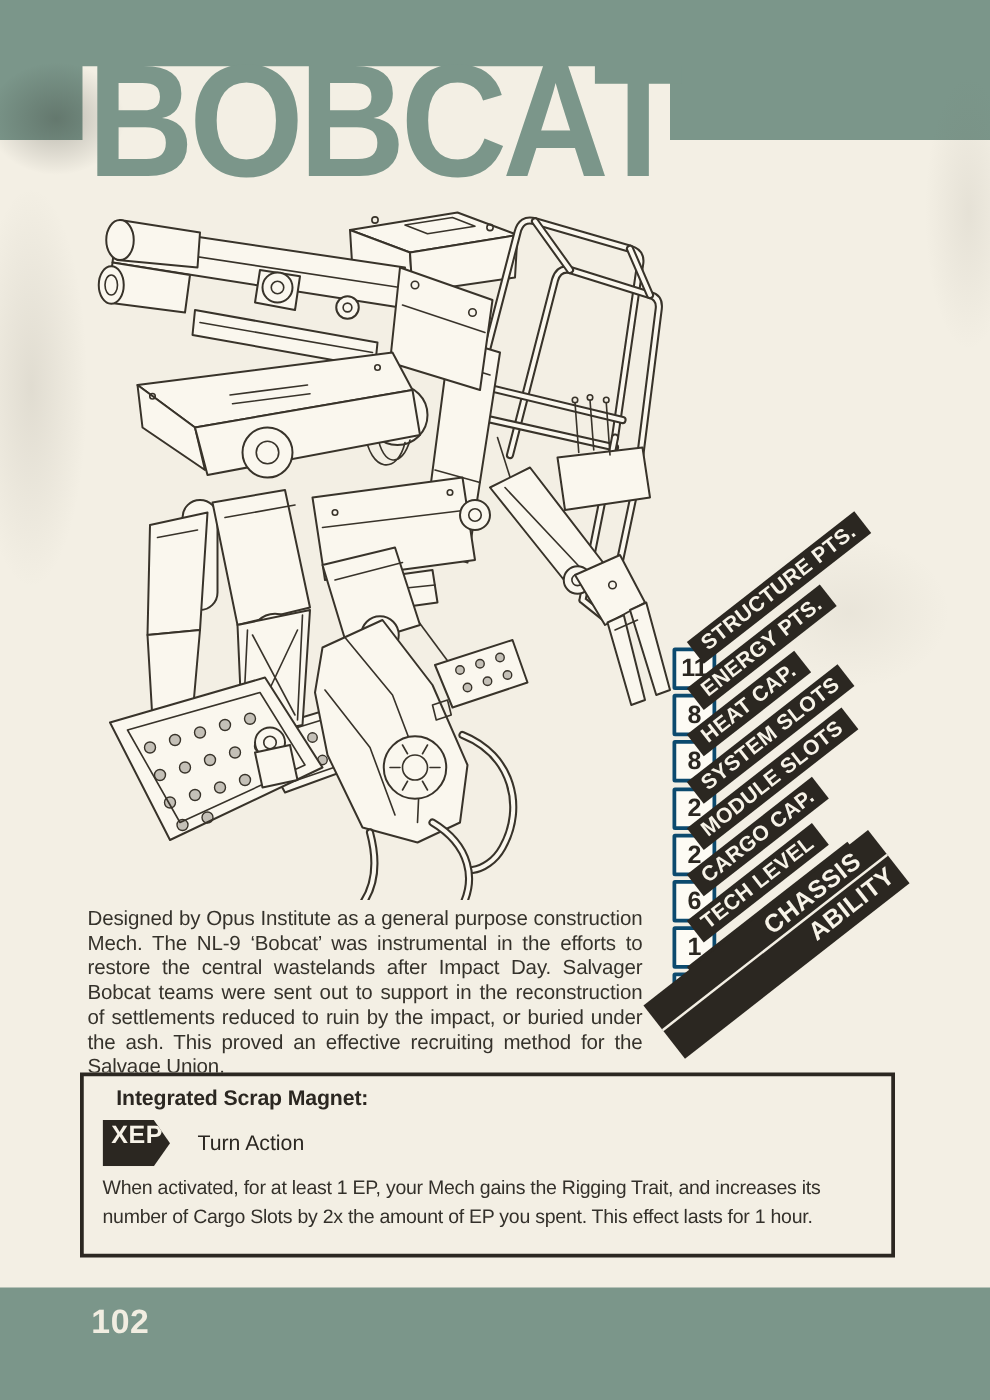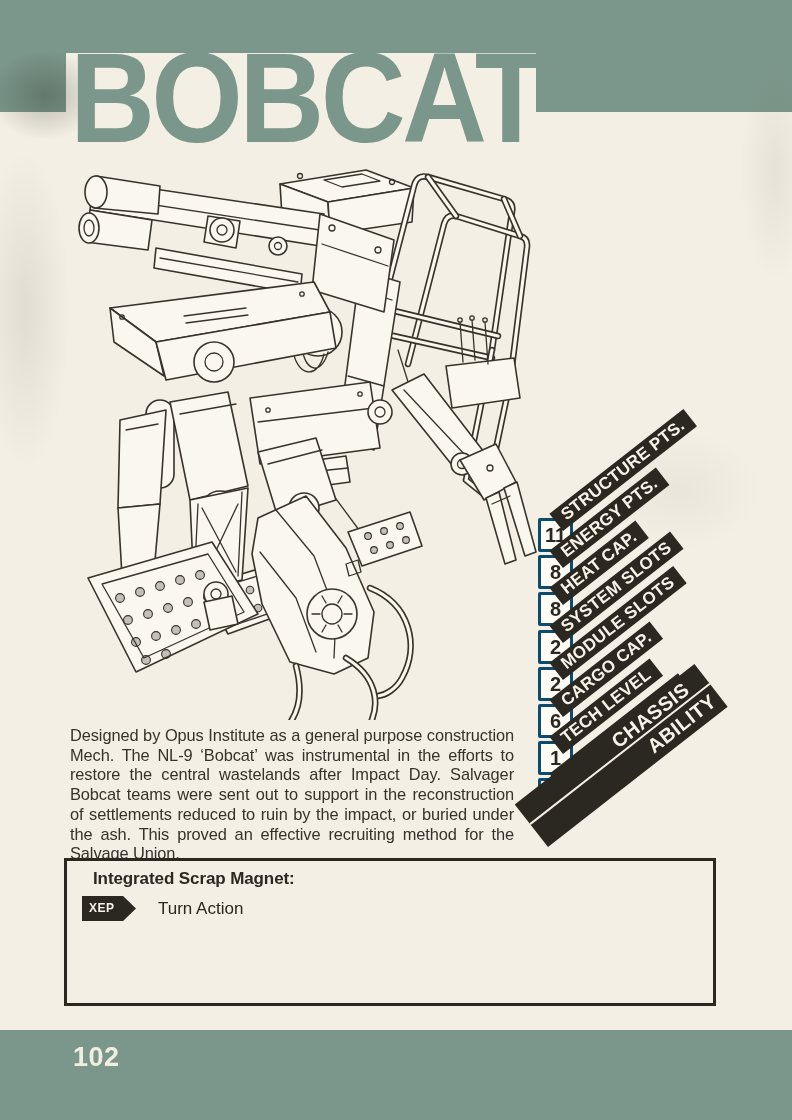--- a/index.html
+++ b/index.html
@@ -63,22 +63,22 @@
     text-align:justify; color:#35322b;margin-top:10px;
   }
   
   .ability {
     position:absolute; left:64px; top:858px; width:652px; height:148px;
     border:3px solid #2b2721; background:#f3efe4; padding:8px 15px 6px 15px;
   }
   .ability-title { font-size:17px; font-weight:bold; letter-spacing:-.1px;margin-left:11px; }
   .ability-row { display:flex; align-items:center; margin-top:7px; }
   .cost-badge {
-    width:54px; height:25px; background:#2b2721; color:#f7f3e8;
-    font-weight:bold; font-size:12px; line-height:25px; text-align:left;
+    width:54px; height:37px; background:#2b2721; color:#f7f3e8;
+    font-weight:bold; font-size:20px; line-height:25px; text-align:left;
     padding-left:7px; letter-spacing:.5px;
     clip-path:polygon(0 0, 76% 0, 100% 50%, 76% 100%, 0 100%);
   }
   .action-type { font-size:17px; font-weight:normal; margin-left:22px; }
   .ability-text { margin-top:6px; font-size:15.6px; line-height:23px; letter-spacing:-.2px; color:#33302a; }
   
   .footer-bar { position:absolute; left:0; top:1030px; width:792px; height:108px; background:#7b968a;text-align:right; }
   .page-number { position:absolute; left:73px; top:12px; font-size:27px; font-weight:bold; color:#f1ede1; letter-spacing:.5px; }
 </style>
 </head>
@@ -275,19 +275,20 @@
   </div>
 
   <p class="description">Designed by Opus Institute as a general purpose construction Mech. The NL-9 ‘Bobcat’ was instrumental in the efforts to restore the central wastelands after Impact Day. Salvager Bobcat teams were sent out to support in the reconstruction of settlements reduced to ruin by the impact, or buried under the ash. This proved an effective recruiting method for the Salvage Union.</p>
 
   <div class="ability">
     <div class="ability-title">Integrated Scrap Magnet:</div>
     <div class="ability-row">
       <div class="cost-badge">XEP</div>
       <div class="action-type">Turn Action</div>
     </div>
+    <div class="ability-text">When activated, for at least 1 EP, your Mech gains the Rigging Trait, and increases its number of Cargo Slots by 2x the amount of EP you spent. This effect lasts for 1 hour.</div>
   </div>
 
   <div class="footer-bar">
     <div class="page-number">102</div>
   </div>
 
 </div>
 
 </body></html>

